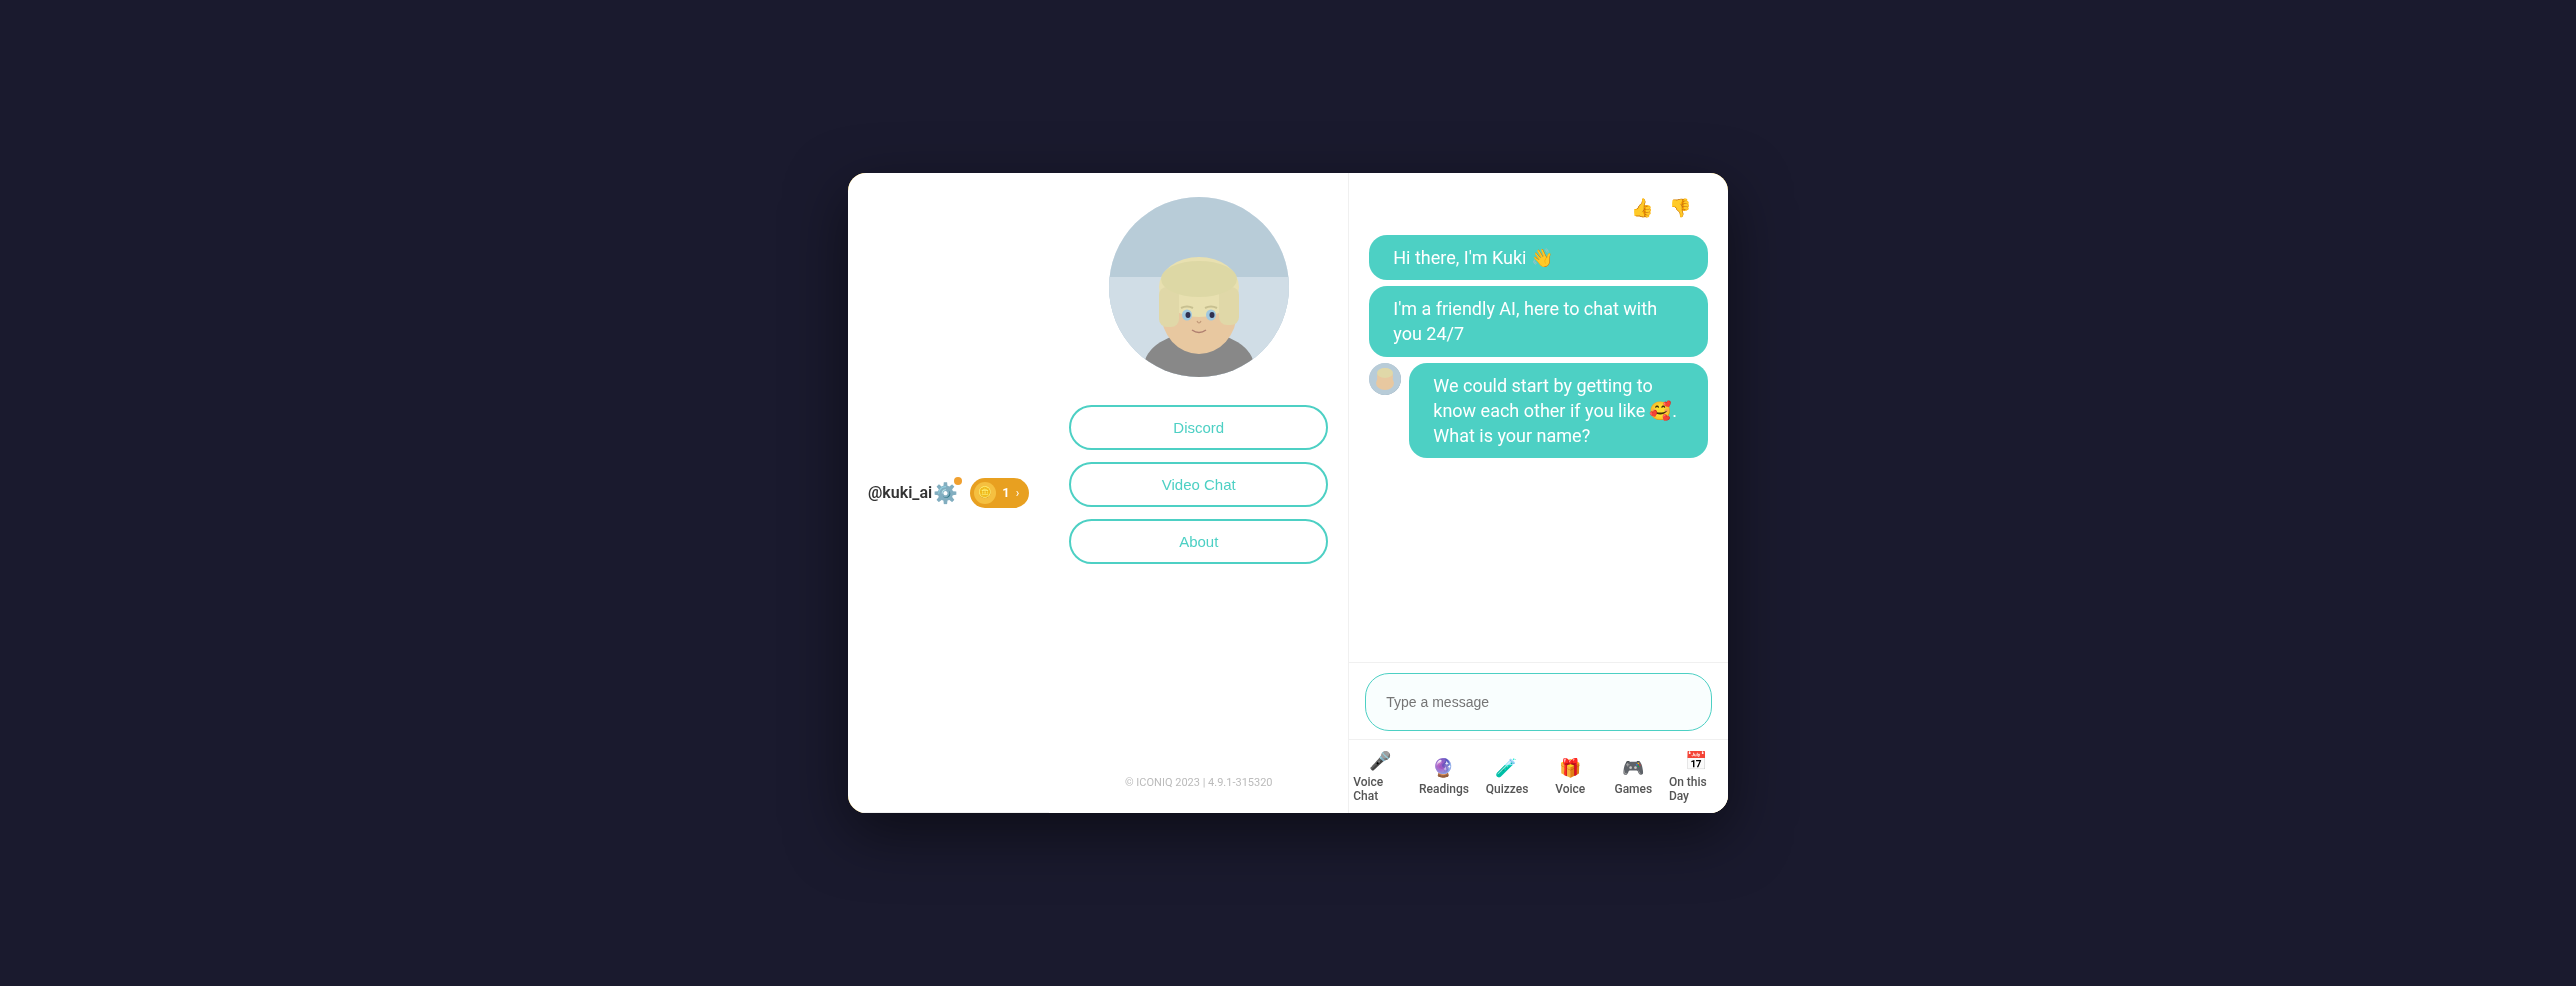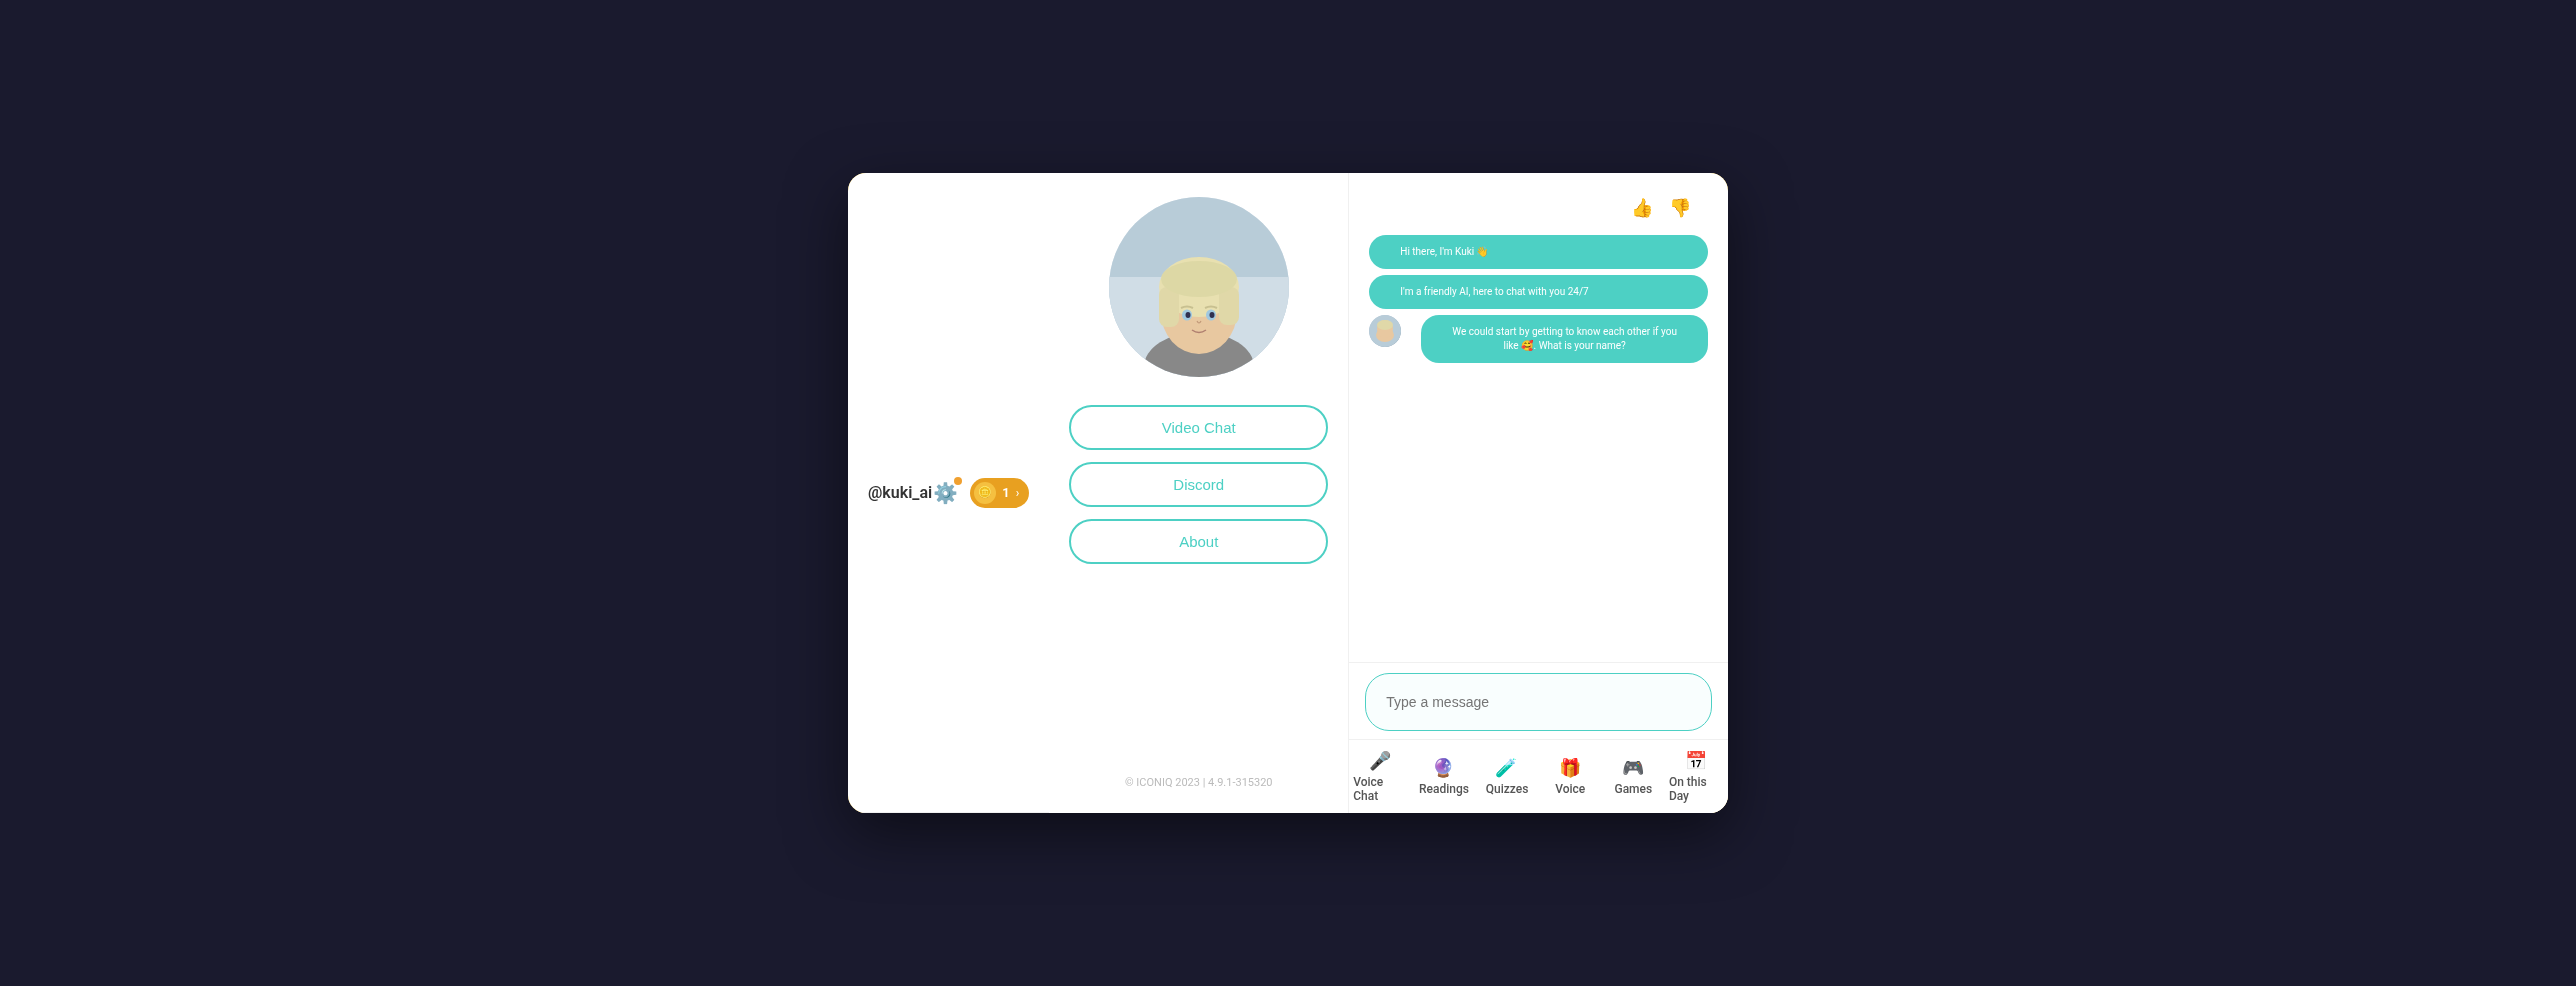--- a/index.html
+++ b/index.html
@@ -160,22 +160,22 @@
       gap: 8px;
     }
     .message-row.bot {
       align-items: flex-start;
       flex-direction: row;
     }
     .msg-bubble {
       background: #4dd0c4;
       color: white;
       border-radius: 18px;
-      padding: 10px 31px;
-      font-size: 10px;
+      padding: 10px 24px;
+      font-size: 18px;
       line-height: 1.4;
       max-width: 480px;
     }
     .bot-avatar-small {
       width: 32px;
       height: 32px;
       border-radius: 50%;
       background: linear-gradient(135deg, #c8d8e8, #8099aa);
       flex-shrink: 0;
       overflow: hidden;
@@ -308,22 +308,22 @@
           <path d="M88 124 Q90 128 92 124" stroke="#c09878" stroke-width="1.2" fill="none"></path>
 
           <path d="M83 133 Q90 138 97 133" stroke="#b08070" stroke-width="1.5" fill="none"></path>
 
           <path d="M72 111 Q78 108 84 111" stroke="#c8c090" stroke-width="2" fill="none"></path>
           <path d="M96 111 Q102 108 108 111" stroke="#c8c090" stroke-width="2" fill="none"></path>
         </svg>
       </div>
 
       <div class="sidebar-buttons">
+        <button class="sidebar-btn">Discord</button>
         <button class="sidebar-btn">Video Chat</button>
-        <button class="sidebar-btn">Discord</button>
         <button class="sidebar-btn">About</button>
       </div>
 
       <div class="sidebar-footer">© ICONIQ 2023 | 4.9.1-315320</div>
     </div>
 
     <div class="chat-area">
       <div class="chat-messages">
 
         <div class="chat-actions">
@@ -332,21 +332,21 @@
         </div>
 
         <div class="message-row bot">
           <div class="bot-messages-group">
             <div class="msg-bubble">
               <span>Hi there, I'm Kuki 👋</span>
             </div>
             <div class="msg-bubble">
               <span>I'm a friendly AI, here to chat with you 24/7</span>
             </div>
-            <div style="display:flex;align-items:flex-start;gap:20px;text-align:center;">
+            <div style="display:flex;align-items:flex-start;gap:8px;">
               <div class="bot-avatar-small">
                 <svg viewBox="0 0 32 32" width="32" height="32" xmlns="http://www.w3.org/2000/svg">
                   <circle cx="16" cy="16" r="16" fill="#b8ccd8"></circle>
                   <ellipse cx="16" cy="20" rx="9" ry="7" fill="#e8c8a0"></ellipse>
                   <ellipse cx="16" cy="14" rx="8" ry="9" fill="#e8c8a0"></ellipse>
                   <ellipse cx="16" cy="10" rx="8" ry="5" fill="#e0d8a8"></ellipse>
                 </svg>
               </div>
               <div class="msg-bubble">
                 <span>We could start by getting to know each other if you like 🥰. What is your name?</span>

